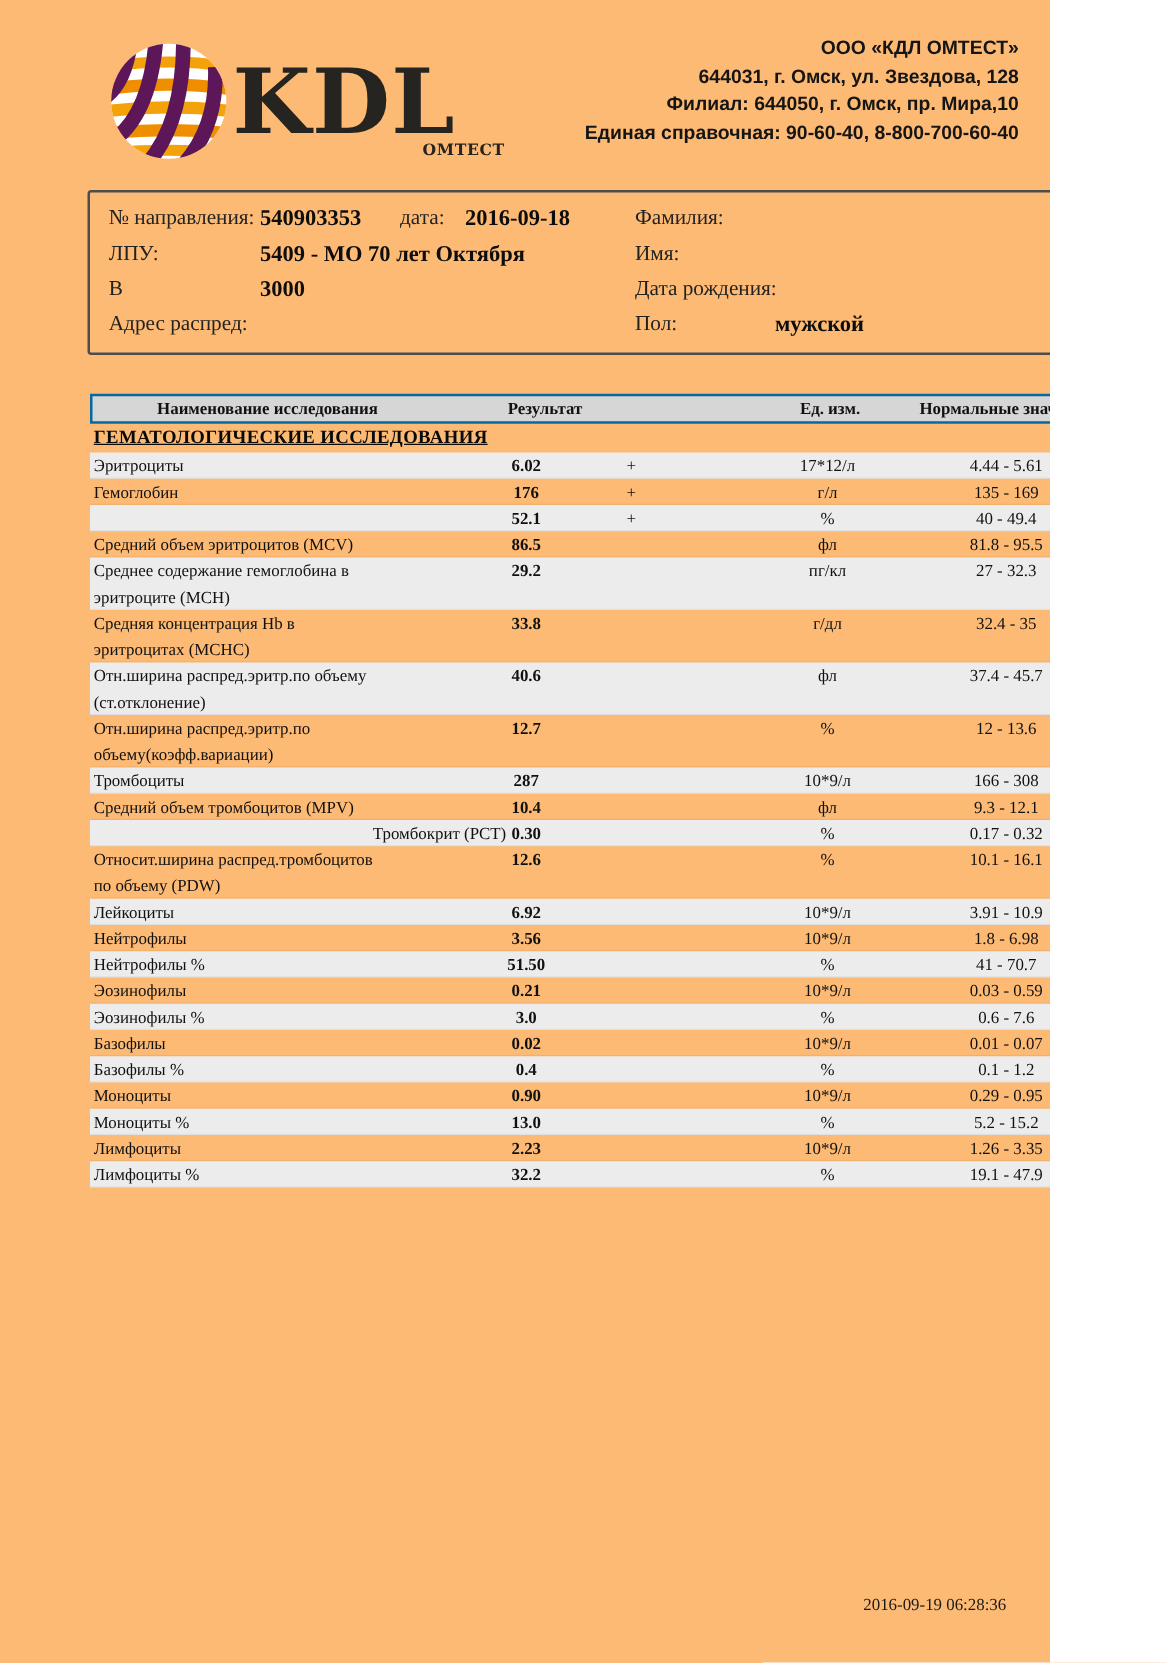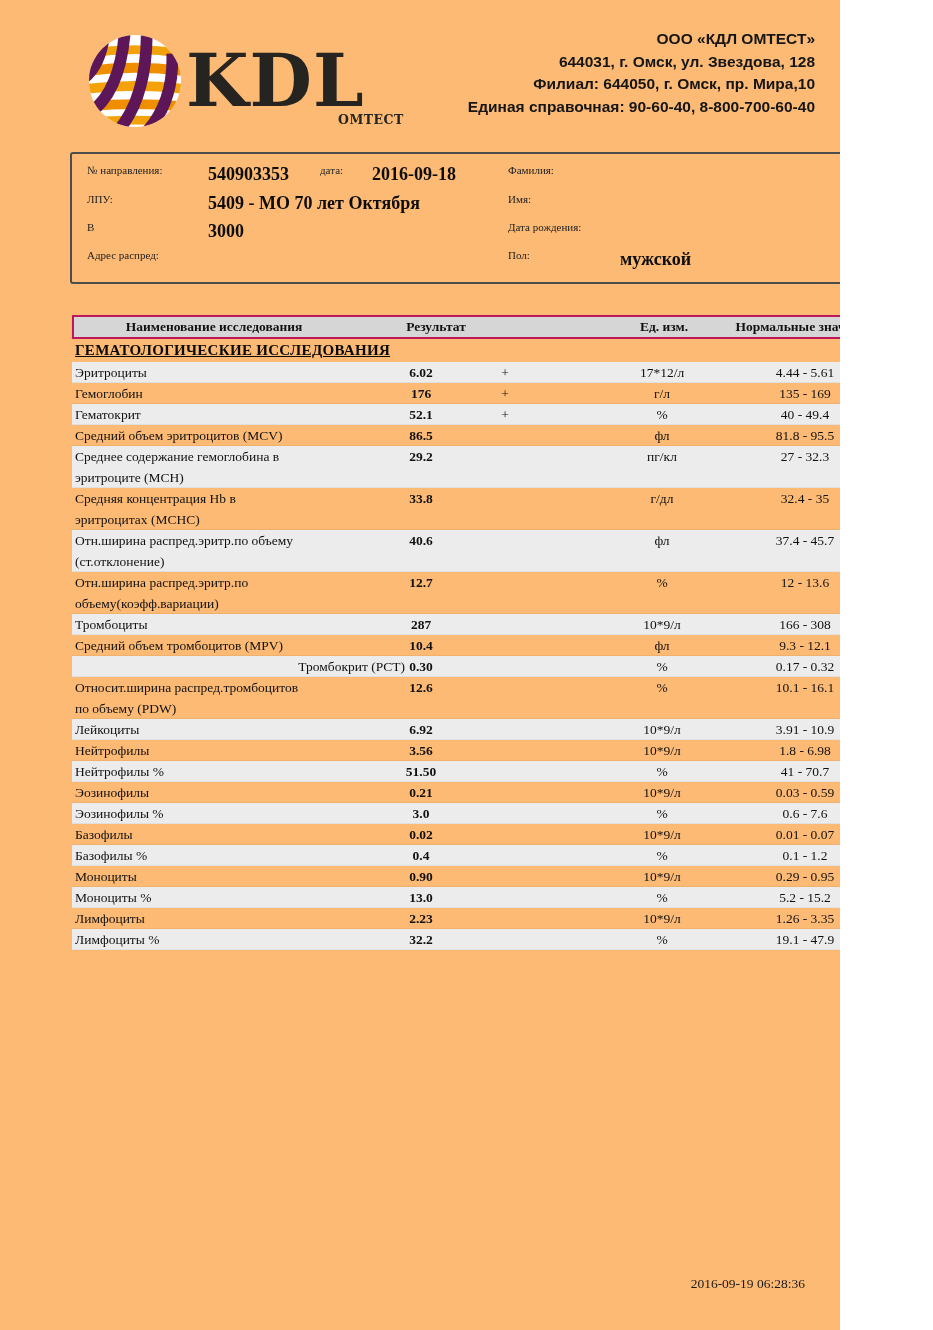--- a/index.html
+++ b/index.html
@@ -24,31 +24,31 @@
     position:absolute; top:28px; right:25px; width:560px; text-align:right;
     font-family:"Liberation Sans", sans-serif; font-weight:bold;
     font-size:15.5px; line-height:22.5px; color:#151515;
   }
 
   
   .patient-box {
     position:absolute; left:70px; top:152px; width:844px; height:132px;
     border:2px solid #4d4d4d; border-radius:3px; box-sizing:border-box;
   }
-  .pb-lbl { position:absolute; font-size:11px; color:#222; white-space:nowrap;text-align:center; }
+  .pb-lbl { position:absolute; font-size:17px; color:#222; white-space:nowrap;text-align:center; }
   .pb-val { position:absolute; font-size:18px; font-weight:bold; color:#0d0d0d; white-space:nowrap; }
   .r1{top:10px}.r2{top:39px}.r3{top:67px}.r4{top:95px}
   .c-l1{left:15px}.c-l2{left:136px}.c-l3{left:248px}.c-l4{left:300px}
   .c-r1{left:436px}.c-r2{left:548px}
 
   
   .rtable { position:absolute; left:72px; top:315px; width:826px; }
   .t-header {
     position:relative; height:24px; box-sizing:border-box;
-    background:#d6d6d6; border:2px solid #be185d;
+    background:#d6d6d6; border:2px solid #0369a1;
     font-weight:bold; font-size:13.5px;
   }
   .t-header span {
     position:absolute; top:1px; line-height:18px;
     transform:translateX(-50%); white-space:nowrap;
   }
   .h-name{left:140px}.h-result{left:362px}.h-unit{left:590px}.h-range{left:731px}
   .t-section { position:relative; height:23px; line-height:22px; padding-left:3px; }
   .t-section span {
     font-weight:bold; font-size:15px; letter-spacing:0.3px;
@@ -151,21 +151,20 @@
           <span class="cell-range">4.44 - 5.61</span>
         </div>
         <div class="t-row" style="height: 21px;">
           <span class="cell-name">Гемоглобин</span>
           <span class="cell-result">176</span>
           <span class="cell-flag">+</span>
           <span class="cell-unit">г/л</span>
           <span class="cell-range">135 - 169</span>
         </div>
         <div class="t-row shaded" style="height: 21px;">
-          <span class="cell-name">Гематокрит</span>
           <span class="cell-result">52.1</span>
           <span class="cell-flag">+</span>
           <span class="cell-unit">%</span>
           <span class="cell-range">40 - 49.4</span>
         </div>
         <div class="t-row" style="height: 21px;">
           <span class="cell-name">Средний объем эритроцитов (MCV)</span>
           <span class="cell-result">86.5</span>
           <span class="cell-flag"></span>
           <span class="cell-unit">фл</span>

